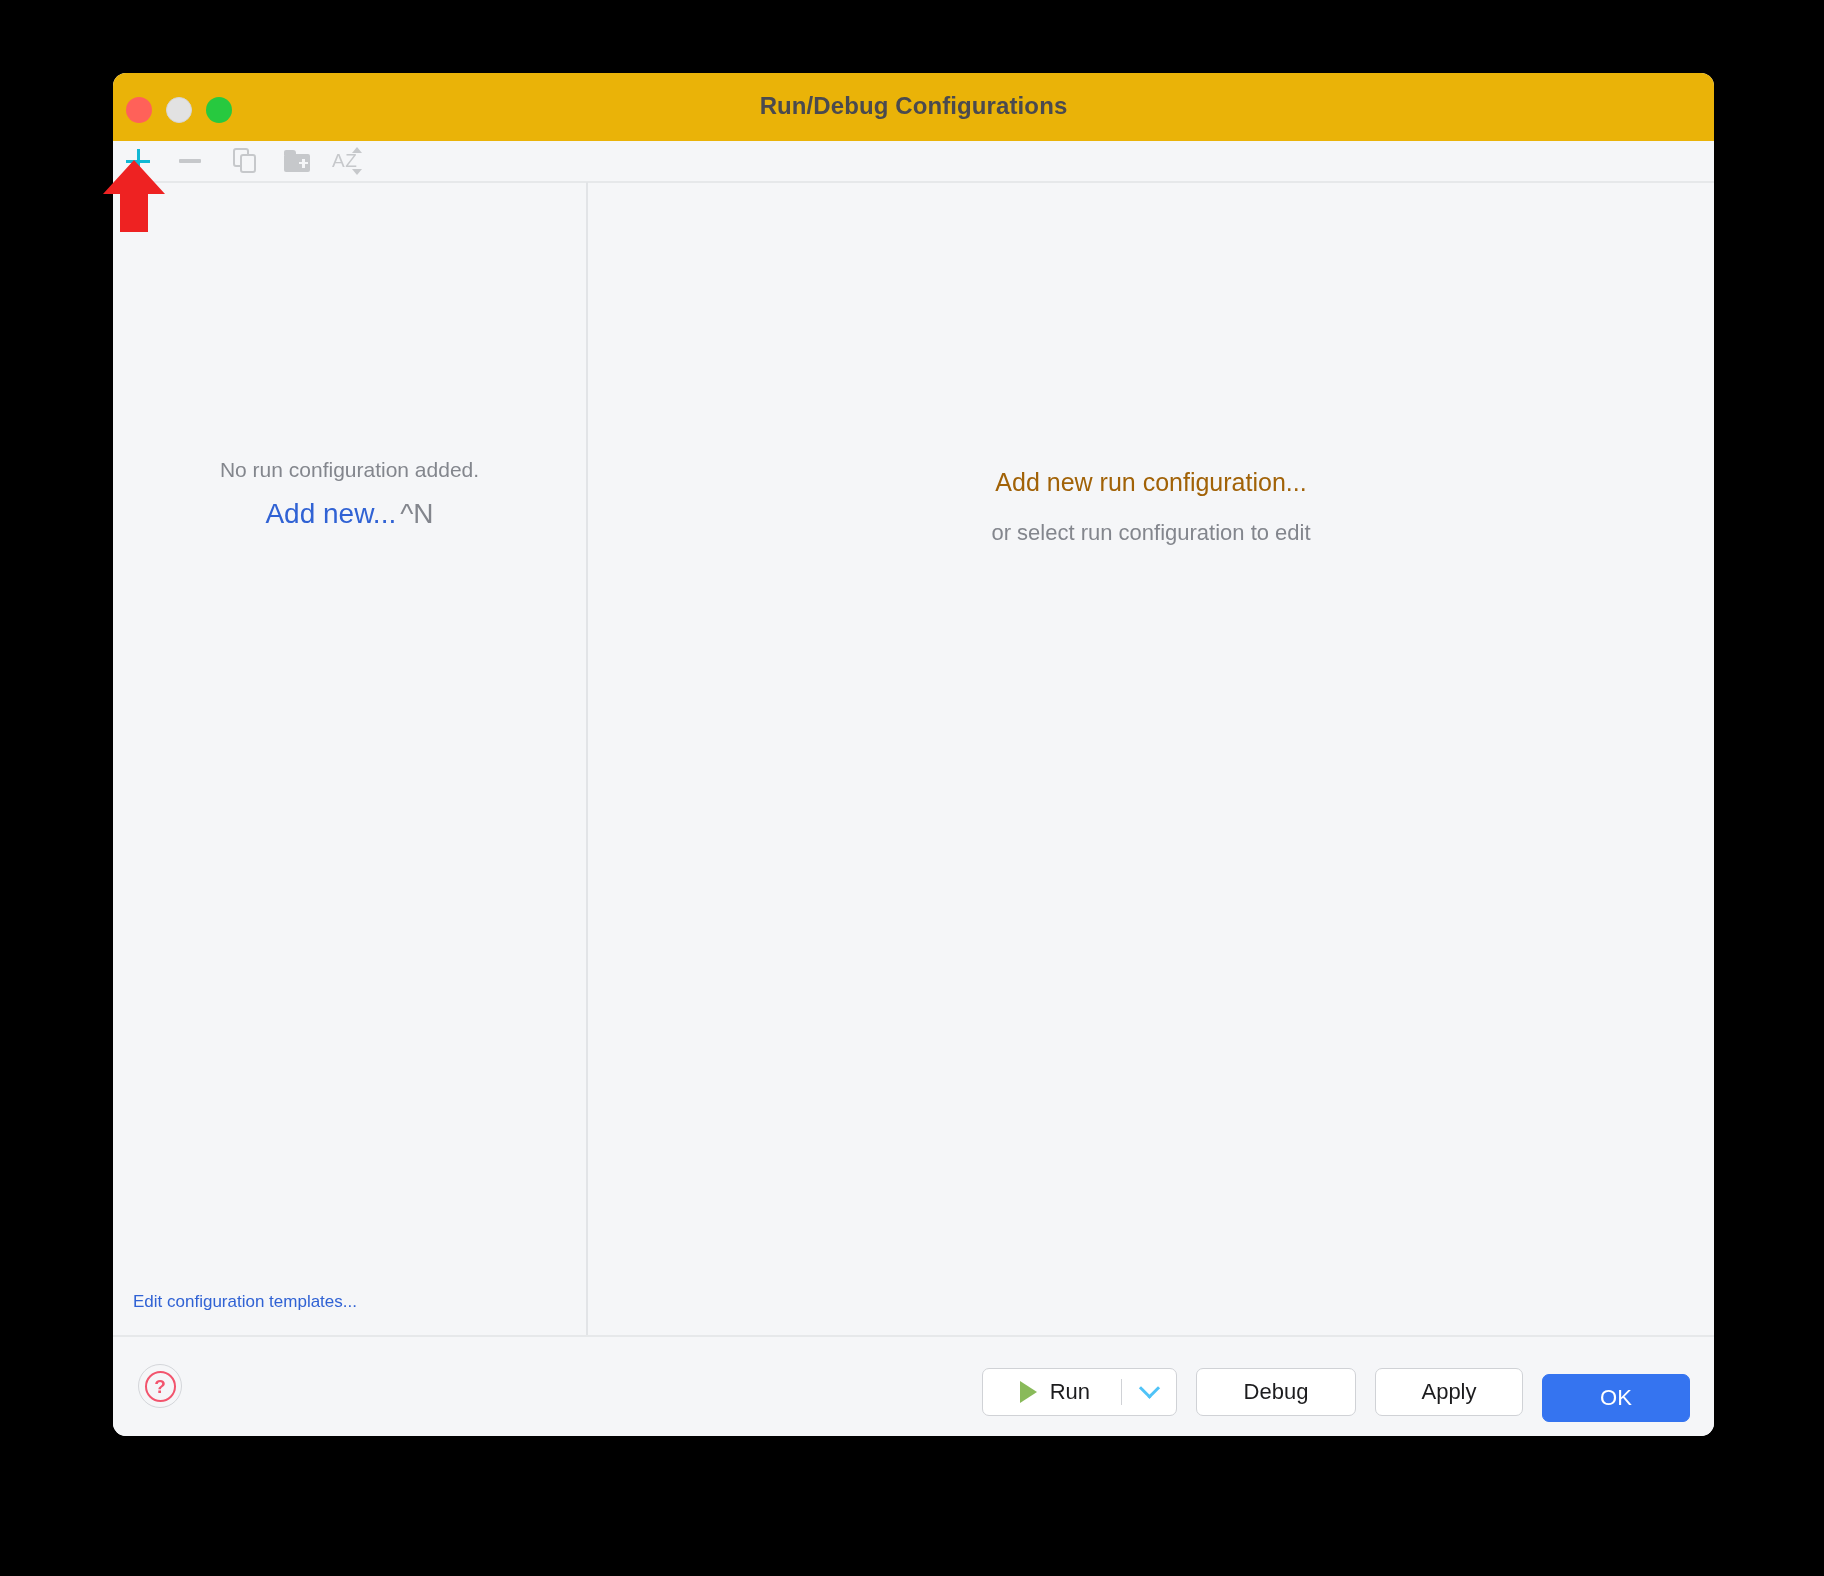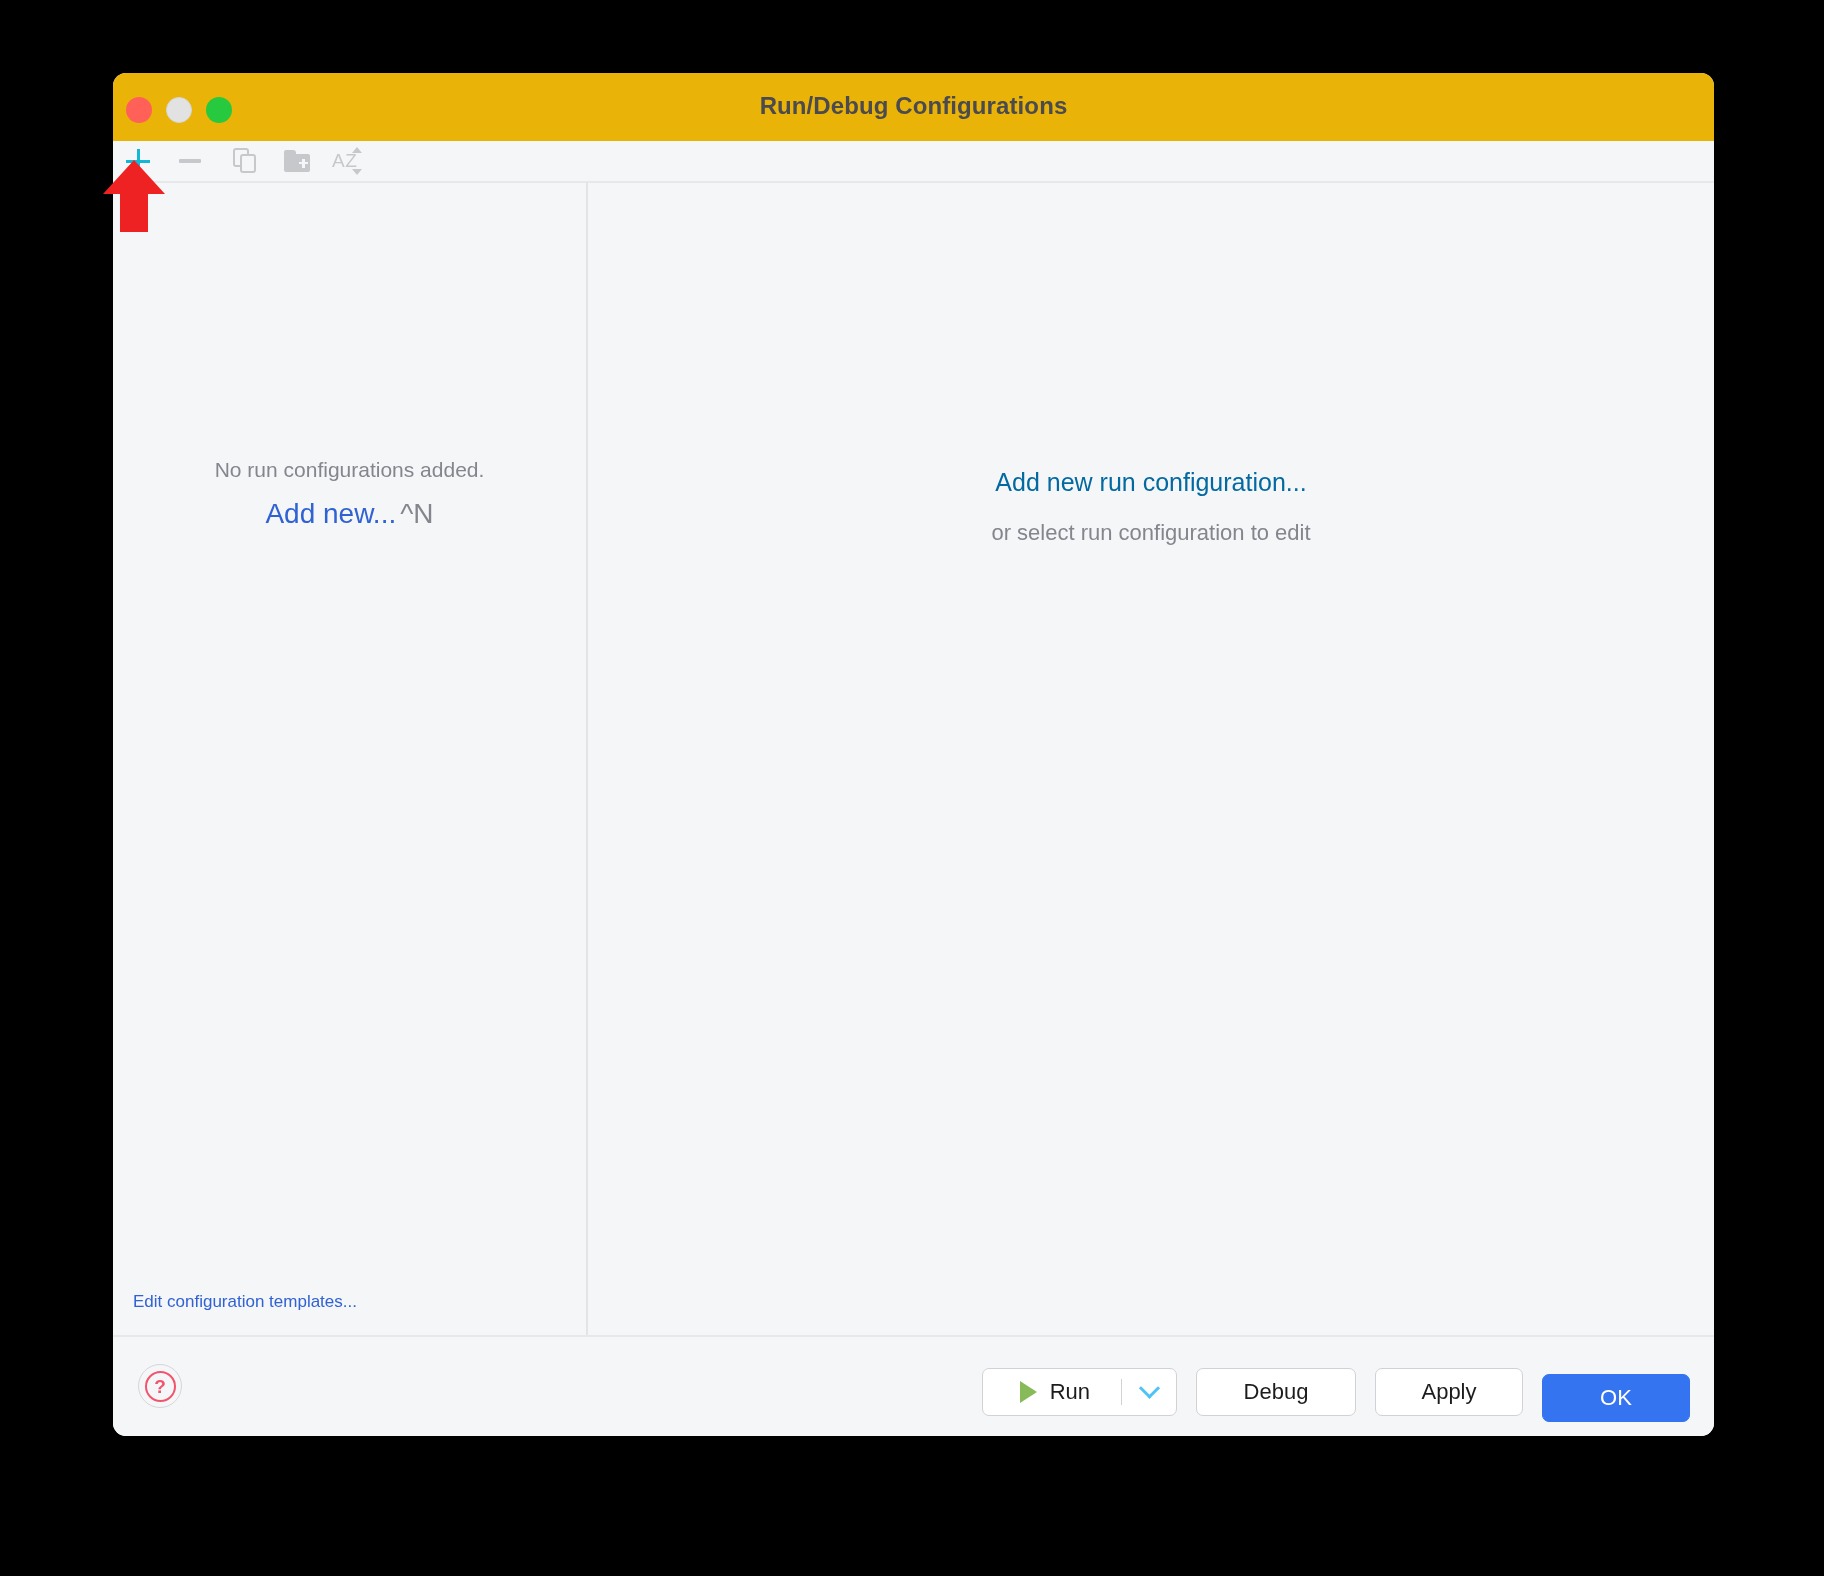--- a/index.html
+++ b/index.html
@@ -263,21 +263,21 @@
     background: #f5f6f8;
   }
   .empty-right {
     position: absolute;
     left: 0; right: 0;
     top: 281px;
     text-align: center;
   }
   .empty-right .headline {
     font-size: 25px;
-    color: #0369a1;
+    color: #a16207;
     cursor: pointer;
     line-height: 1.45;
   }
   .empty-right .subline {
     font-size: 22px;
     color: #83868d;
     margin-top: 18px;
     line-height: 1.4;
   }
 
@@ -447,21 +447,21 @@
         </span>
       </div>
 
     </div>
 
     <div class="hsep-top"></div>
     <div class="vsep"></div>
 
     <div class="left-panel">
       <div class="empty-left">
-        <div class="line1">No run configurations added.</div>
+        <div class="line1">No run configuration added.</div>
         <div class="line2">
           <span class="link">Add new...</span><span class="shortcut">^N</span>
         </div>
       </div>
       <div class="edit-templates">Edit configuration templates...</div>
     </div>
 
     <div class="right-panel">
       <div class="empty-right">
         <div class="headline">Add new run configuration...</div>

